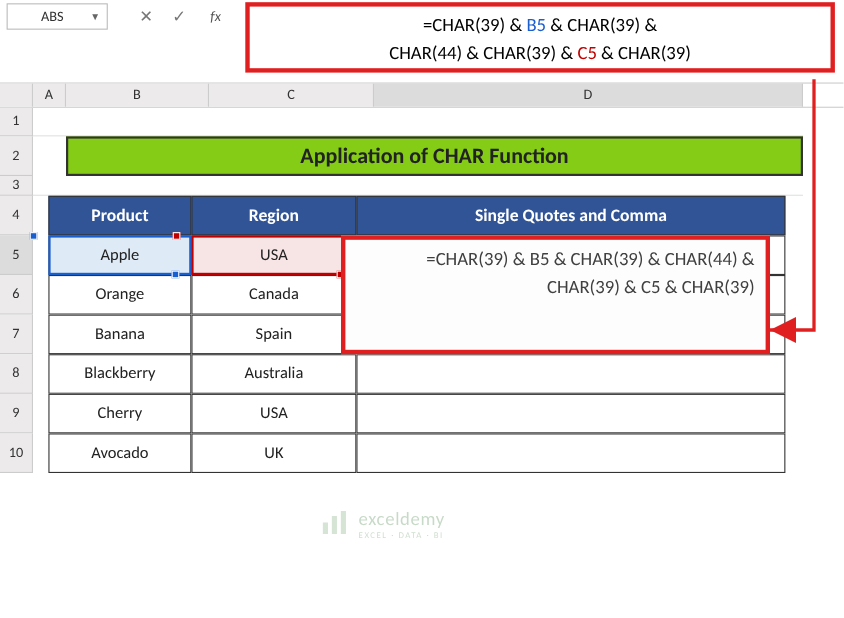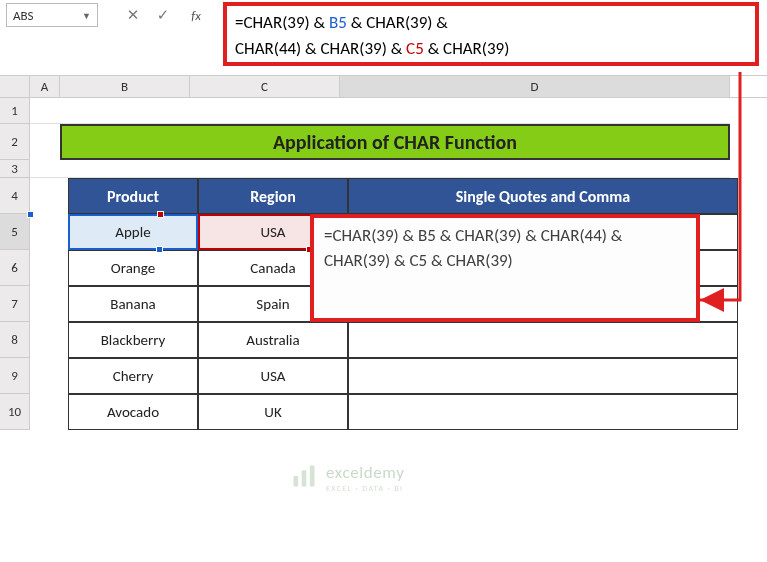--- a/index.html
+++ b/index.html
@@ -1,18 +1,18 @@
 <!DOCTYPE html>
 <html><head>
 <meta charset="utf-8">
 <style>
 * { box-sizing: border-box; margin: 0; padding: 0; }
 body { font-family: Calibri, Arial, sans-serif; background: #fff; width: 767px; height: 562px; position: relative; overflow: hidden; }
 
-.formula-bar { display: flex; align-items: flex-start; height: 76px; border-bottom: 1px solid #ccc; }
+.formula-bar { display: flex; align-items: flex-start; height: 76px; border-bottom: 1px solid #ccc; text-align: center; }
 .name-box { width: 92px; height: 24px; border: 1px solid #bbb; display: flex; align-items: center; padding: 0 6px; font-size: 13px; color: #333; margin: 3px 0 0 6px; }
 .name-box .nm-text { flex: 1; }
 .name-box .nm-drop { font-size: 9px; color: #666; }
 .fb-btn { width: 30px; height: 24px; display: flex; align-items: center; justify-content: center; color: #777; font-size: 15px; margin-top: 3px; }
 .fx { font-style: italic; font-size: 13px; color: #555; width: 36px; display: flex; align-items: center; justify-content: center; height: 24px; margin-top: 3px; }
 .formula-input { flex: 1; border: 4px solid #e02020; margin: 2px 8px 4px 9px; padding: 4px 8px; font-size: 17px; line-height: 1.5; font-family: Calibri, Arial, sans-serif; height: 64px; }
 .formula-input .ref-b5 { color: #1a5fd0; }
 .formula-input .ref-c5 { color: #c00000; }
 
 .sheet { position: relative; }
@@ -29,21 +29,21 @@
 .rowhead.r1 { height: 26px; }
 .rowhead.r3 { height: 18px; }
 .rowhead.r5 { background: #dcdcdc; }
 
 .content { position: absolute; top: 22px; left: 30px; }
 .blank-row1 { height: 26px; width: 700px; border-bottom: 1px solid #e0e0e0; }
 .title-row { height: 36px; display: flex; padding-left: 30px; }
 .title-cell { width: 670px; background: #84cc16; border: 2px solid #333; display: flex; align-items: center; justify-content: center; font-size: 20px; font-weight: bold; color: #222; }
 .spacer-row { height: 18px; width: 700px; border-bottom: 1px solid #e0e0e0; }
 
-.table-wrap { padding-left: 38px; }
+.table-wrap { padding-left: 14px; text-align: right; }
 .tbl-row { display: flex; height: 36px; }
 .tbl-head { background: #305496; color: #fff; font-weight: bold; font-size: 16px; display: flex; align-items: center; justify-content: center; border: 1px solid #333; }
 .tbl-cell { background: #fff; border: 1px solid #333; display: flex; align-items: center; justify-content: center; font-size: 15px; color: #222; }
 .c-prod { width: 130px; }
 .c-reg { width: 150px; }
 .c-sq { width: 390px; }
 
 .sel-b5 { background: #deeaf6; position: relative; }
 .sel-b5::after { content: ""; position: absolute; inset: -1px; border: 2px solid #1a5fd0; pointer-events: none; }
 .sel-c5 { background: #f7e4e4; position: relative; }

